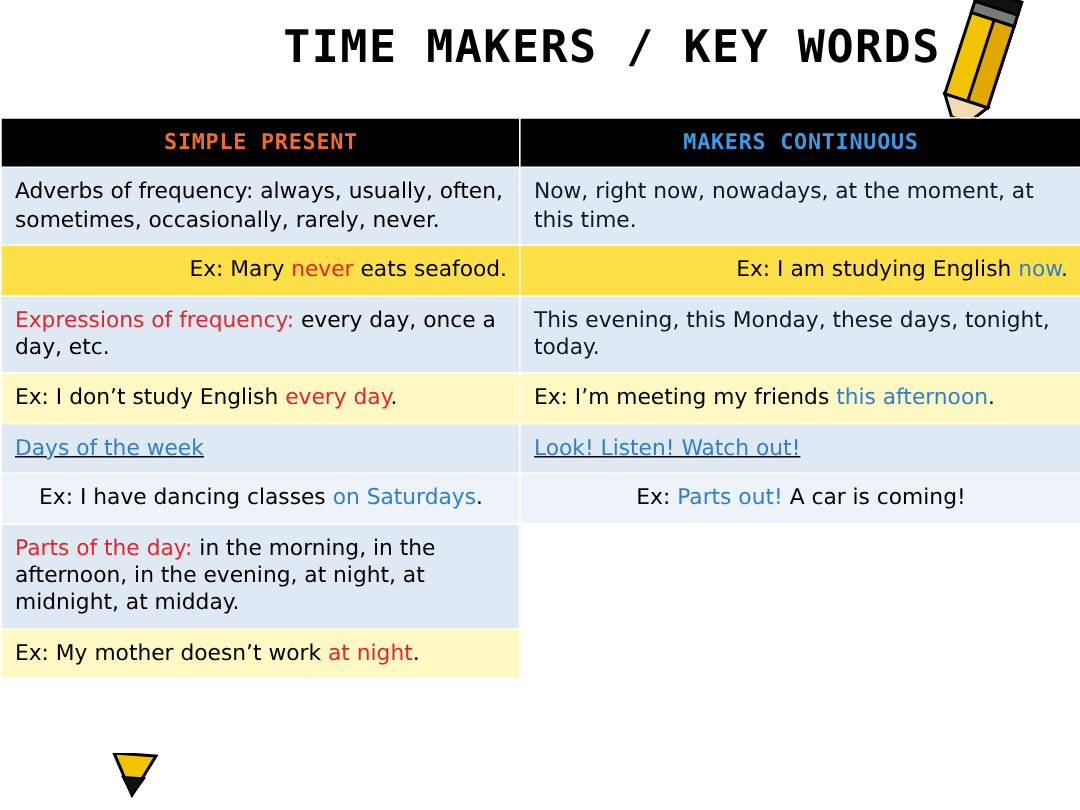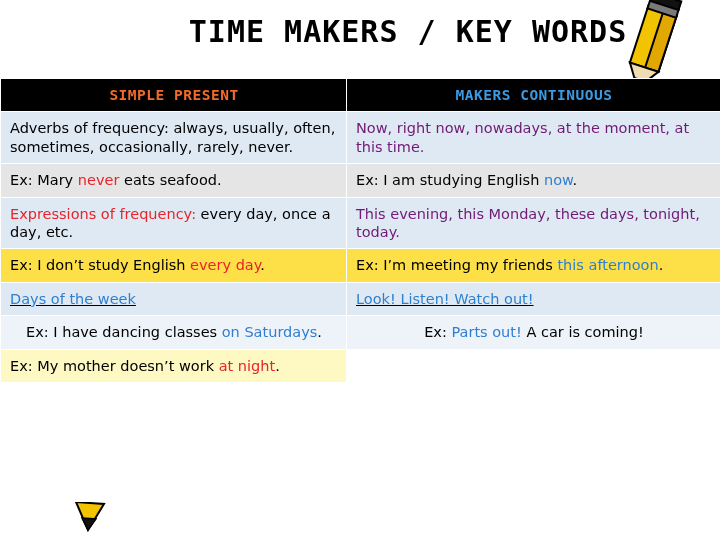--- a/index.html
+++ b/index.html
@@ -79,31 +79,31 @@
     letter-spacing: 0.5px;
     padding: 5px 4px 7px 4px;
     border: 1px solid #000000;
     margin-left: 32px;
   }
   .hdr .sp { color: #f26b2b; }
   .hdr .pc { color: #3b9ae1; }
 
   
   .shade-a td { background: #dfe9f3; }
-  .shade-b td { background: #e5e5e5; }
+  .shade-b td { background: #fde047; text-align: right; }
   .shade-c td { background: #dfe9f3; }
-  .shade-d td { background: #fde047; }
+  .shade-d td { background: #fef9c3; }
   .shade-e td { background: #dfe9f3; text-decoration: underline; }
   .shade-f td { background: #eef3f9; text-align: center; }
   .shade-g td { background: #dfe9f3; }
   .shade-h td { background: #fef9c3; }
 
   .k-red  { color: #e8232a; }
   .k-blue { color: #2f7fd0; }
-  .blue-text { color: #701a75; text-align: right; }
+  .blue-text { color: #0f172a; text-align: right; }
   .empty { background: #ffffff !important; border: 1px solid #ffffff; }
 
   
   .tip {
     position: absolute;
     left: 72px;
     bottom: 8px;
     width: 36px;
     height: 30px;
   }
@@ -169,20 +169,24 @@
         <tr class="shade-e">
           <td><span class="k-blue">Days of the week</span></td>
           <td><span class="k-blue">Look! Listen! Watch out!</span></td>
         </tr>
 
         <tr class="shade-f">
           <td><span>Ex: I have dancing classes </span><span class="k-blue">on Saturdays</span><span>.</span></td>
           <td><span>Ex: </span><span class="k-blue">Parts out!</span><span> A car is coming!</span></td>
         </tr>
 
+        <tr class="shade-g">
+          <td><span class="k-red">Parts of the day:</span><span> in the morning, in the afternoon, in the evening, at night, at midnight, at midday.</span></td>
+          <td class="empty"><span></span></td>
+        </tr>
 
         <tr class="shade-h">
           <td><span>Ex: My mother doesn’t work </span><span class="k-red">at night</span><span>.</span></td>
           <td class="empty"><span></span></td>
         </tr>
       </tbody>
     </table>
   </div>
 
   <svg class="tip" viewBox="0 0 36 30" xmlns="http://www.w3.org/2000/svg">

